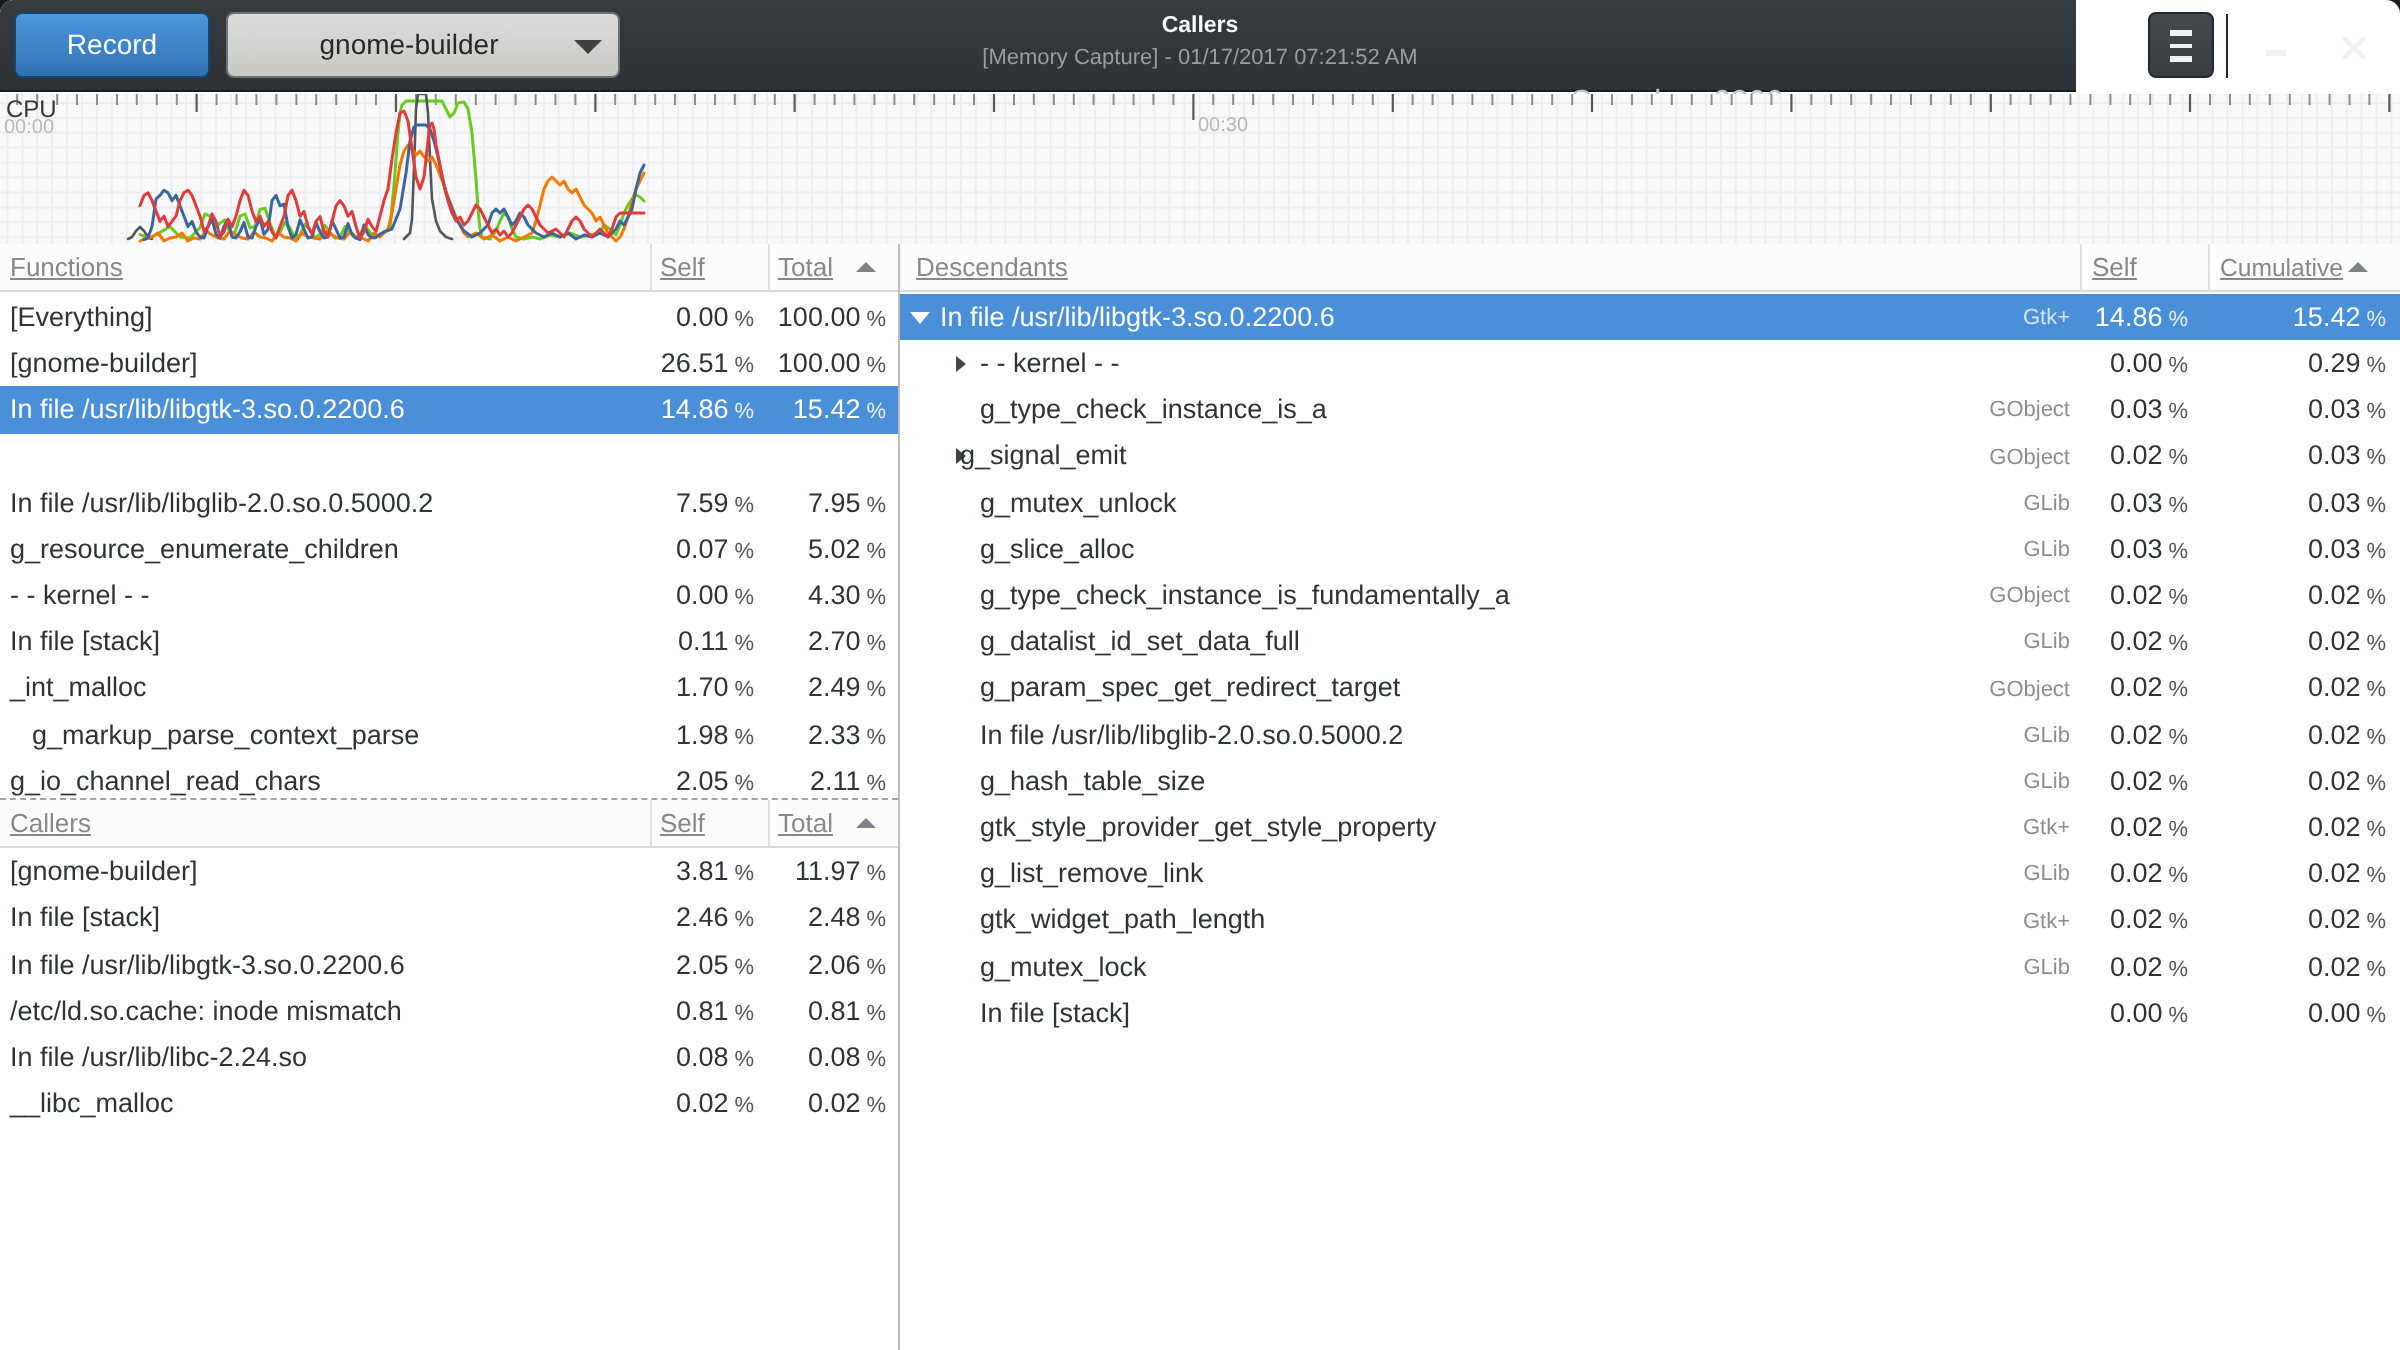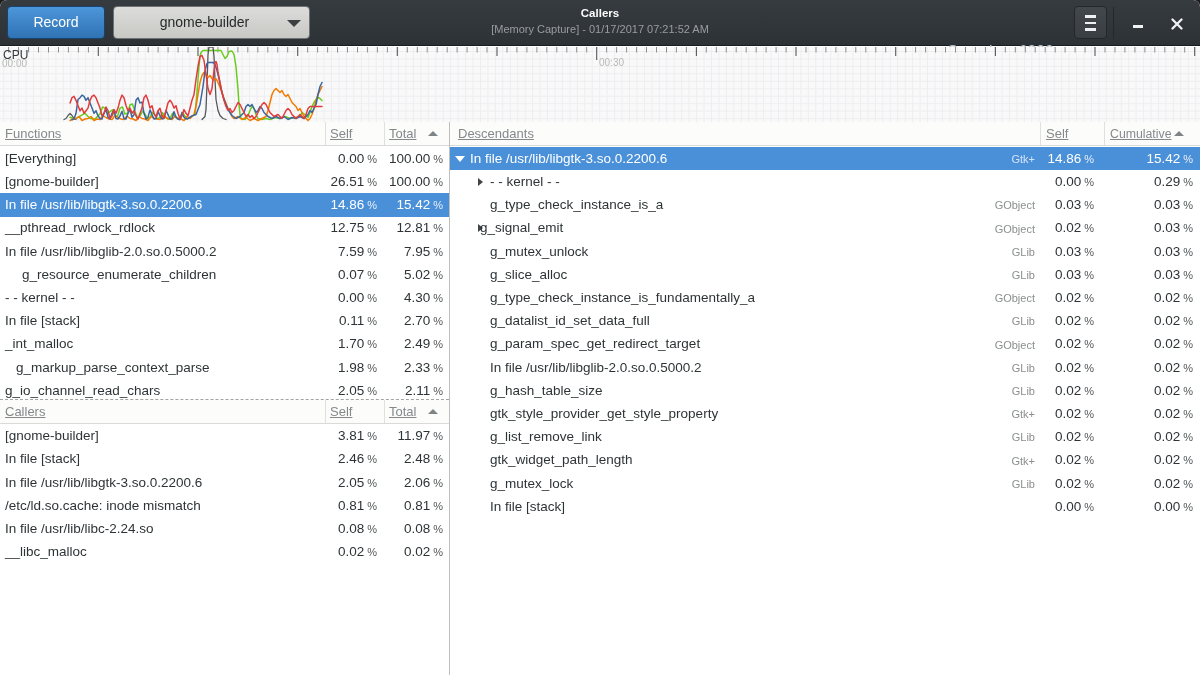--- a/index.html
+++ b/index.html
@@ -1,18 +1,18 @@
 <!DOCTYPE html>
 <html><head><meta charset="utf-8"><style>
 * { margin:0; padding:0; box-sizing:border-box; }
 html,body { width:1200px; height:675px; background:#1c1c1c; overflow:hidden;
   font-family:"Liberation Sans",sans-serif; }
 #win { position:absolute; left:0; top:0; width:1200px; height:675px; background:#fff;
   border-radius:7px 7px 0 0; overflow:hidden; }
-#hb { position:absolute; left:0; top:0; width:1200px; height:46px;
+#hb { position:absolute; left:0; top:0; width:1038px; height:46px;
   background:linear-gradient(to bottom,#363b3f,#2d3236); border-bottom:1px solid #191c1e; }
 .btn { position:absolute; border-radius:4px; }
 #rec { left:7px; top:6px; width:98px; height:33px;
   background:linear-gradient(to bottom,#4c96da,#3073b4); border:1px solid #17436e;
   color:#fff; font-size:14px; text-align:center; line-height:31px; }
 #app { left:113px; top:6px; width:197px; height:33px;
   background:linear-gradient(to bottom,#dcdcda,#c8c8c5); border:1px solid #6e7274;
   color:#26292b; font-size:14px; text-align:center; line-height:31px; padding-right:14px; }
 #app .arr { position:absolute; right:8px; top:13px; width:0; height:0;
   border-left:7px solid transparent; border-right:7px solid transparent;
@@ -116,32 +116,27 @@
         <div class="row" style="top:48.2px">
           <span class="nm" style="left:5px">[gnome-builder]</span>
           <span class="vg v1L"><span class="num">26.51</span><span class="pc">%</span></span>
           <span class="vg v2L"><span class="num">100.00</span><span class="pc">%</span></span>
         </div>
         <div class="row sel" style="top:71.4px">
           <span class="nm" style="left:5px">In file /usr/lib/libgtk-3.so.0.2200.6</span>
           <span class="vg v1L"><span class="num">14.86</span><span class="pc">%</span></span>
           <span class="vg v2L"><span class="num">15.42</span><span class="pc">%</span></span>
         </div>
-        <div class="row" style="top:94.6px">
-          <span class="nm" style="left:5px">__pthread_rwlock_rdlock</span>
-          <span class="vg v1L"><span class="num">12.75</span><span class="pc">%</span></span>
-          <span class="vg v2L"><span class="num">12.81</span><span class="pc">%</span></span>
-        </div>
         <div class="row" style="top:117.8px">
           <span class="nm" style="left:5px">In file /usr/lib/libglib-2.0.so.0.5000.2</span>
           <span class="vg v1L"><span class="num">7.59</span><span class="pc">%</span></span>
           <span class="vg v2L"><span class="num">7.95</span><span class="pc">%</span></span>
         </div>
         <div class="row" style="top:141.0px">
-          <span class="nm" style="left:22px">g_resource_enumerate_children</span>
+          <span class="nm" style="left:5px">g_resource_enumerate_children</span>
           <span class="vg v1L"><span class="num">0.07</span><span class="pc">%</span></span>
           <span class="vg v2L"><span class="num">5.02</span><span class="pc">%</span></span>
         </div>
         <div class="row" style="top:164.2px">
           <span class="nm" style="left:5px">- - kernel - -</span>
           <span class="vg v1L"><span class="num">0.00</span><span class="pc">%</span></span>
           <span class="vg v2L"><span class="num">4.30</span><span class="pc">%</span></span>
         </div>
         <div class="row" style="top:187.4px">
           <span class="nm" style="left:5px">In file [stack]</span>

